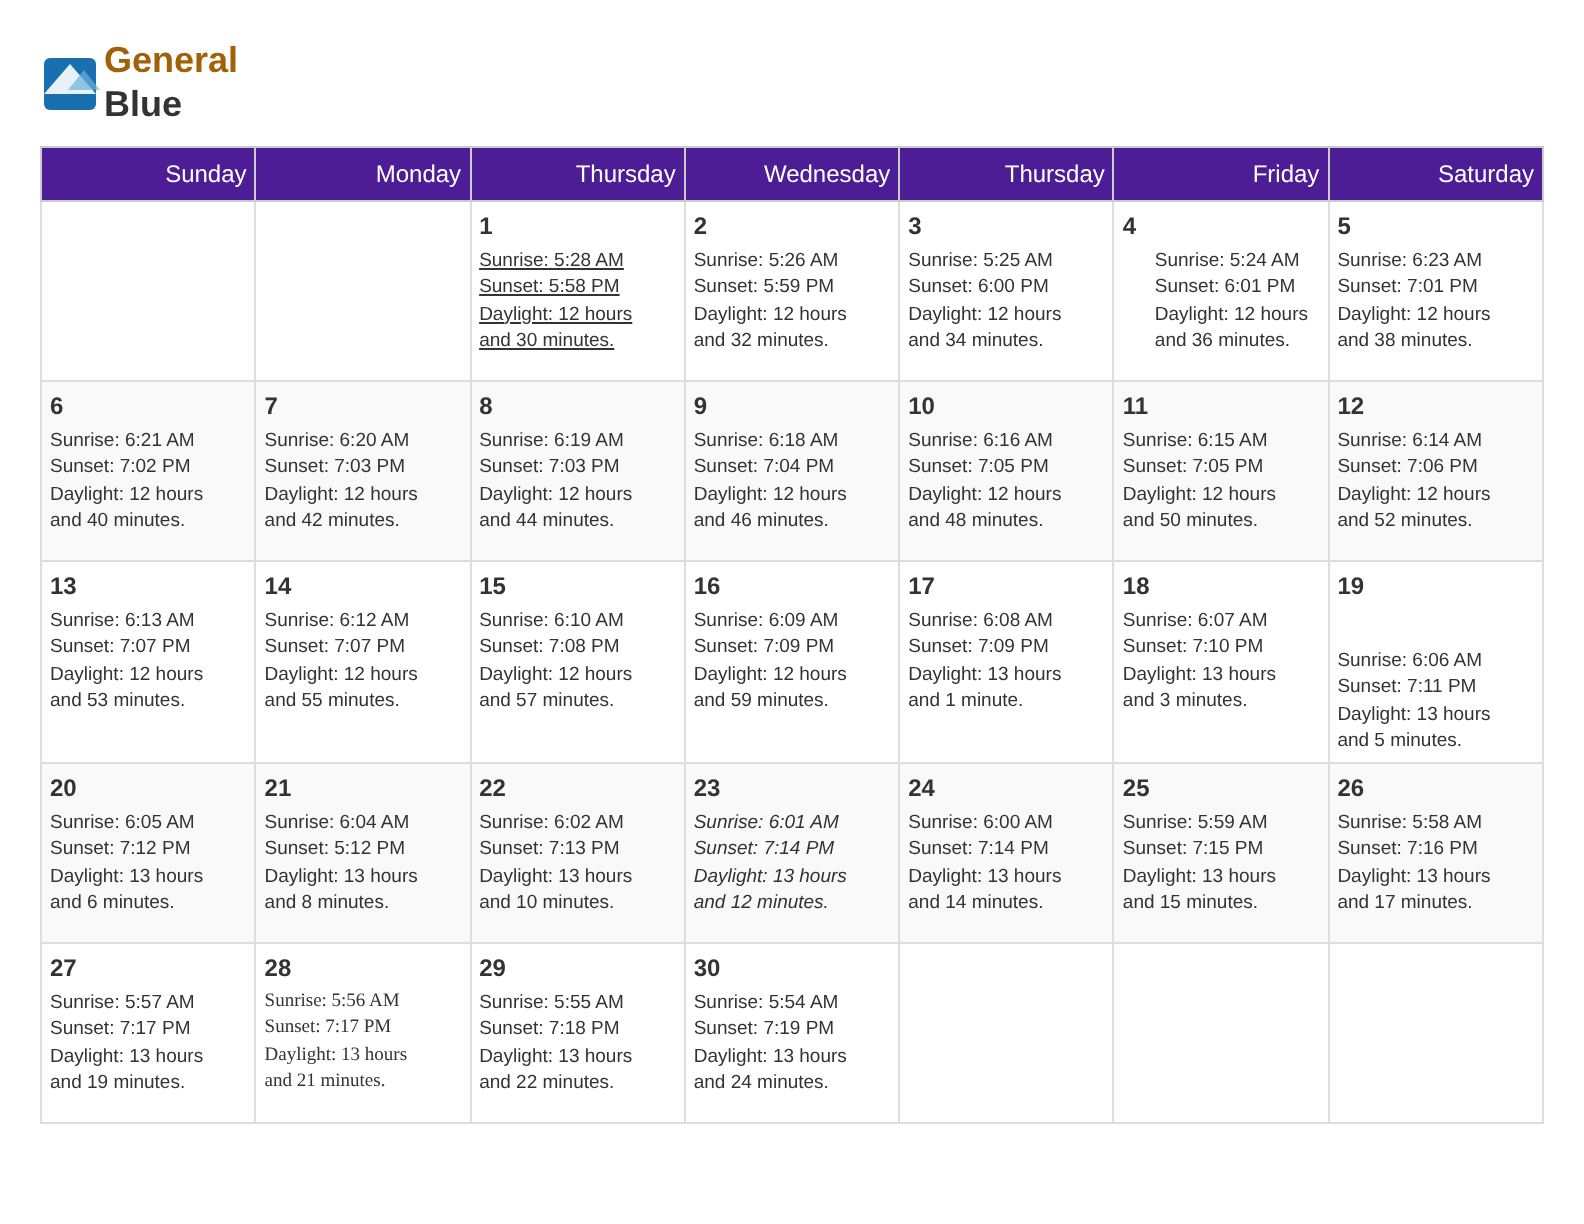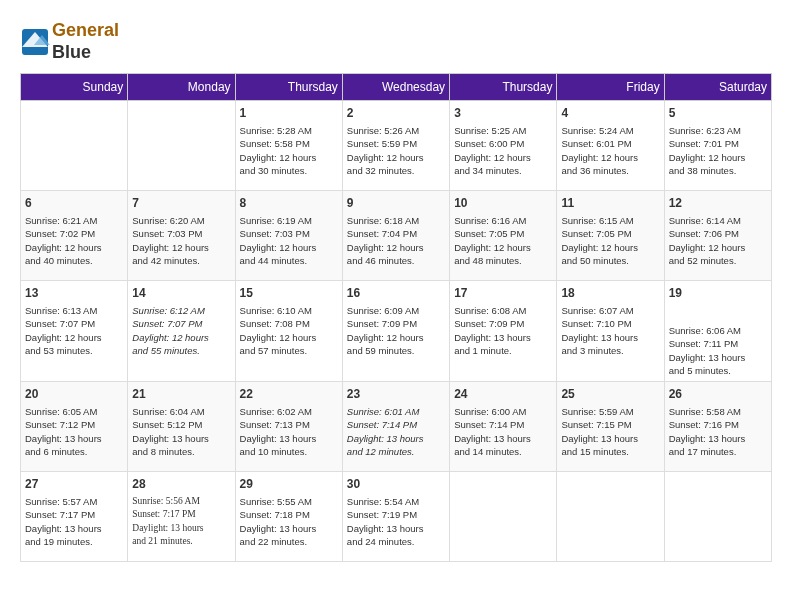--- a/index.html
+++ b/index.html
@@ -115,42 +115,42 @@
         <th>Friday</th>
         <th>Saturday</th>
       </tr>
   </thead>
   <tbody id="calendar-body">
   <tr>
         <td class="empty-cell"></td>
         <td class="empty-cell"></td>
         <td>
           <span class="day-num">1</span>
-          <div class="day-info" style="white-space: pre-line;">Sunrise: 5:28 AM
+          <div class="day-info" style="white-space: pre-line; text-decoration: underline;">Sunrise: 5:28 AM
 Sunset: 5:58 PM
 Daylight: 12 hours
 and 30 minutes.</div>
         </td>
         <td>
           <span class="day-num">2</span>
           <div class="day-info" style="white-space: pre-line;">Sunrise: 5:26 AM
 Sunset: 5:59 PM
 Daylight: 12 hours
 and 32 minutes.</div>
         </td>
         <td>
           <span class="day-num">3</span>
           <div class="day-info" style="white-space: pre-line;">Sunrise: 5:25 AM
 Sunset: 6:00 PM
 Daylight: 12 hours
 and 34 minutes.</div>
         </td>
         <td>
           <span class="day-num">4</span>
-          <div class="day-info" style="white-space: pre-line;">Sunrise: 5:24 AM
+          <div class="day-info" style="white-space: pre-line; margin-left: 16px;">Sunrise: 5:24 AM
 Sunset: 6:01 PM
 Daylight: 12 hours
 and 36 minutes.</div>
         </td>
         <td>
           <span class="day-num">5</span>
           <div class="day-info" style="white-space: pre-line;">Sunrise: 6:23 AM
 Sunset: 7:01 PM
 Daylight: 12 hours
 and 38 minutes.</div>
@@ -210,21 +210,21 @@
       <tr>
         <td>
           <span class="day-num">13</span>
           <div class="day-info" style="white-space: pre-line;">Sunrise: 6:13 AM
 Sunset: 7:07 PM
 Daylight: 12 hours
 and 53 minutes.</div>
         </td>
         <td>
           <span class="day-num">14</span>
-          <div class="day-info" style="white-space: pre-line; font-style: italic;">Sunrise: 6:12 AM
+          <div class="day-info" style="white-space: pre-line;">Sunrise: 6:12 AM
 Sunset: 7:07 PM
 Daylight: 12 hours
 and 55 minutes.</div>
         </td>
         <td>
           <span class="day-num">15</span>
           <div class="day-info" style="white-space: pre-line;">Sunrise: 6:10 AM
 Sunset: 7:08 PM
 Daylight: 12 hours
 and 57 minutes.</div>

